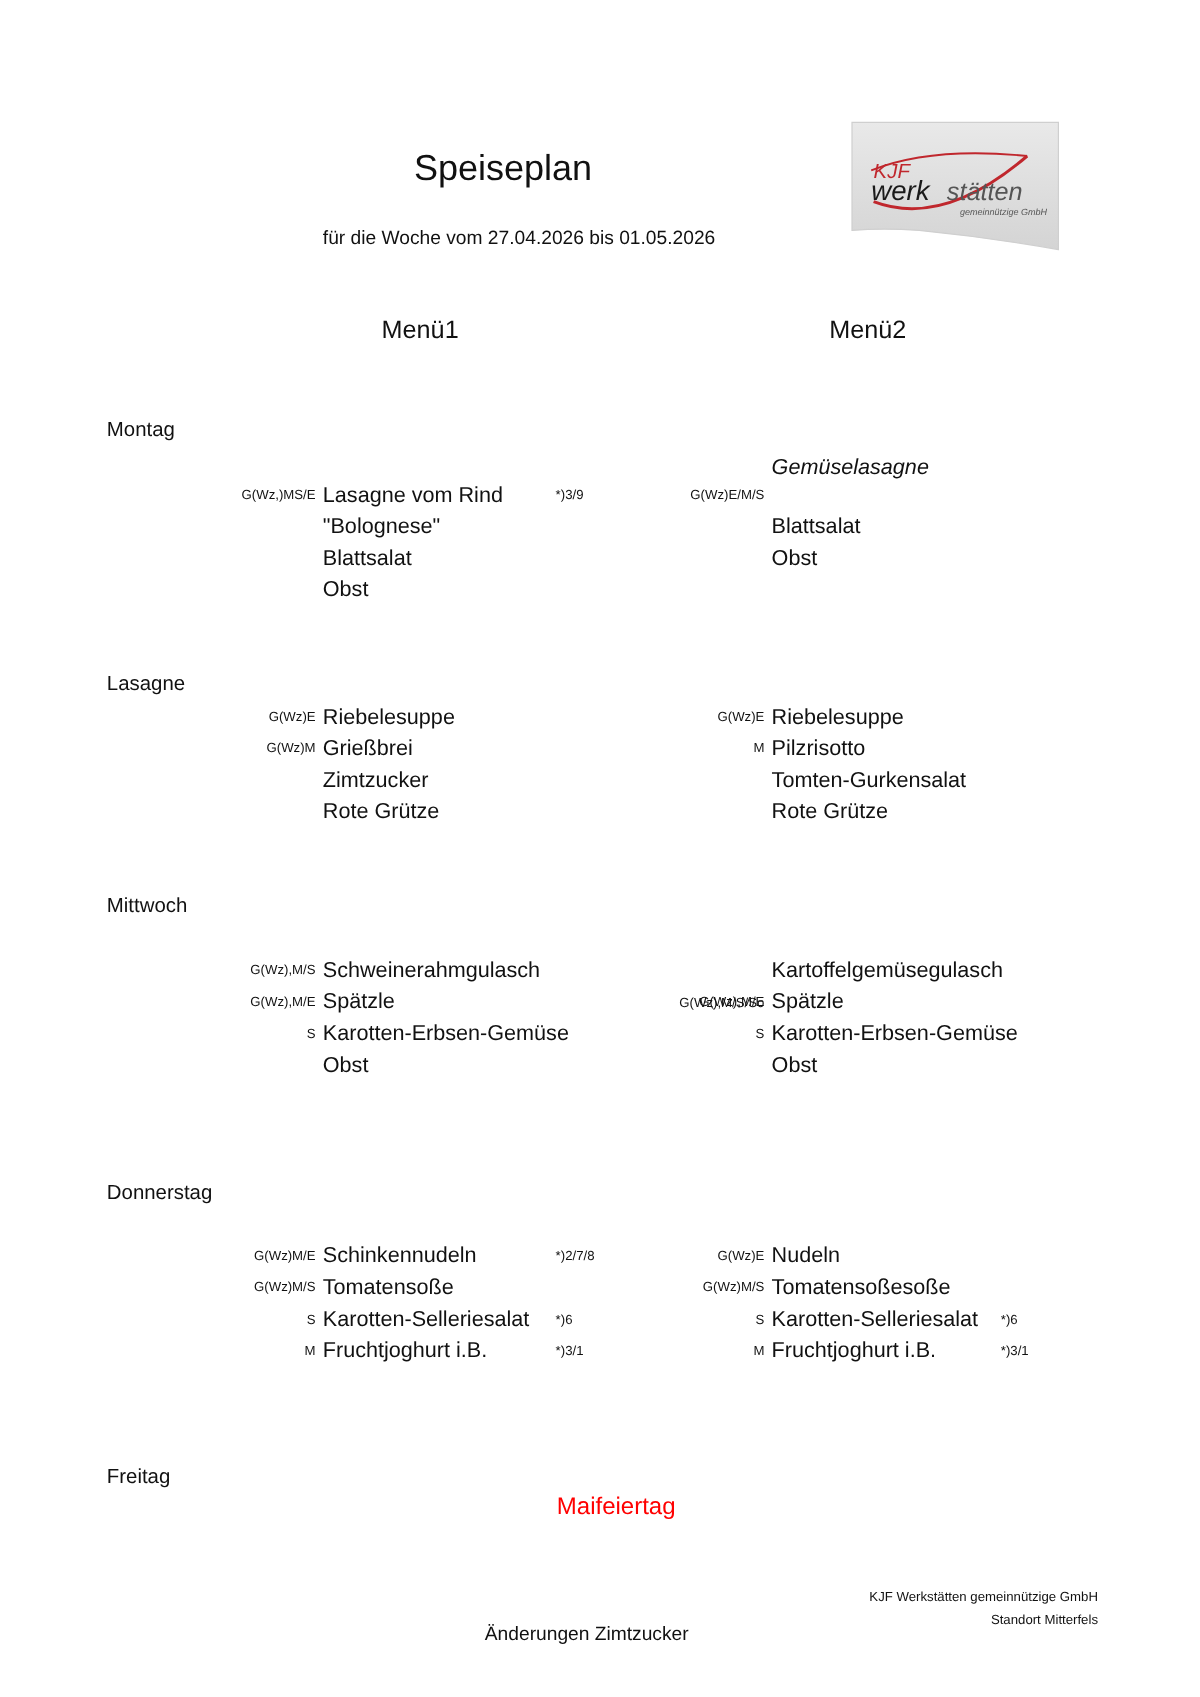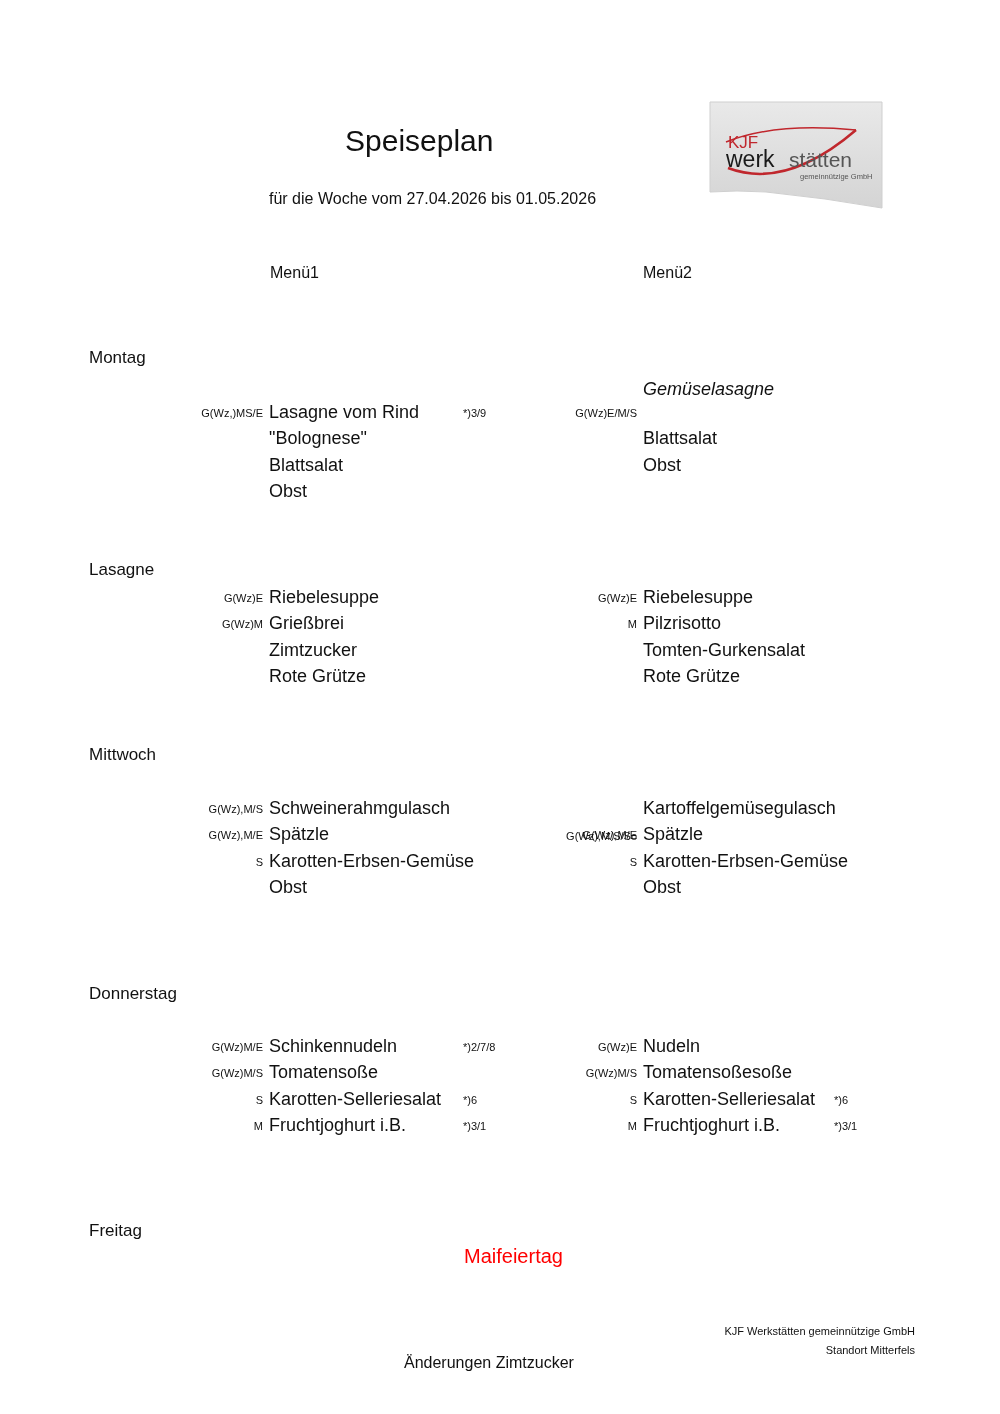--- a/index.html
+++ b/index.html
@@ -1,29 +1,29 @@
 <!DOCTYPE html>
 <html><head>
 <meta charset="utf-8">
 <style>
   html, body { margin: 0; padding: 0; background: #ffffff; }
   body { width: 1000px; height: 1414px; position: relative; overflow: hidden;
          font-family: "Liberation Sans", "DejaVu Sans", sans-serif; color: #111; }
   .abs { position: absolute; white-space: nowrap; }
   .title { left: 345px; top: 124px; font-size: 30px; }
   .subtitle { left: 269px; top: 190px; font-size: 16px; }
-  .menu-head { top: 264px; font-size: 16px; }
+  .menu-head { top: 264px; font-size: 21px; margin-left: 48px; }
   .day { left: 89px; font-size: 17px; }
   .dish { font-size: 18px; }
   .allergen { font-size: 11px; text-align: right; width: 160px; }
   .additive { font-size: 11px; }
   .holiday { left: 464px; top: 1245px; font-size: 20px; }
   .note { left: 404px; top: 1354px; font-size: 16px; }
   .company { right: 85px; font-size: 11px; text-align: right; }
-  .logo { left: 706px; top: 100px; width: 179px; height: 111px; }
+  .logo { left: 706px; top: 100px; width: 179px; height: 111px; font-style: italic; }
 </style>
 </head>
 <body>
 
 <div class="abs title">Speiseplan</div>
 <div class="abs subtitle">für die Woche vom 27.04.2026 bis 01.05.2026</div>
 
 <div class="abs logo">
   <svg width="179" height="111" viewBox="0 0 179 111">
     <defs>

